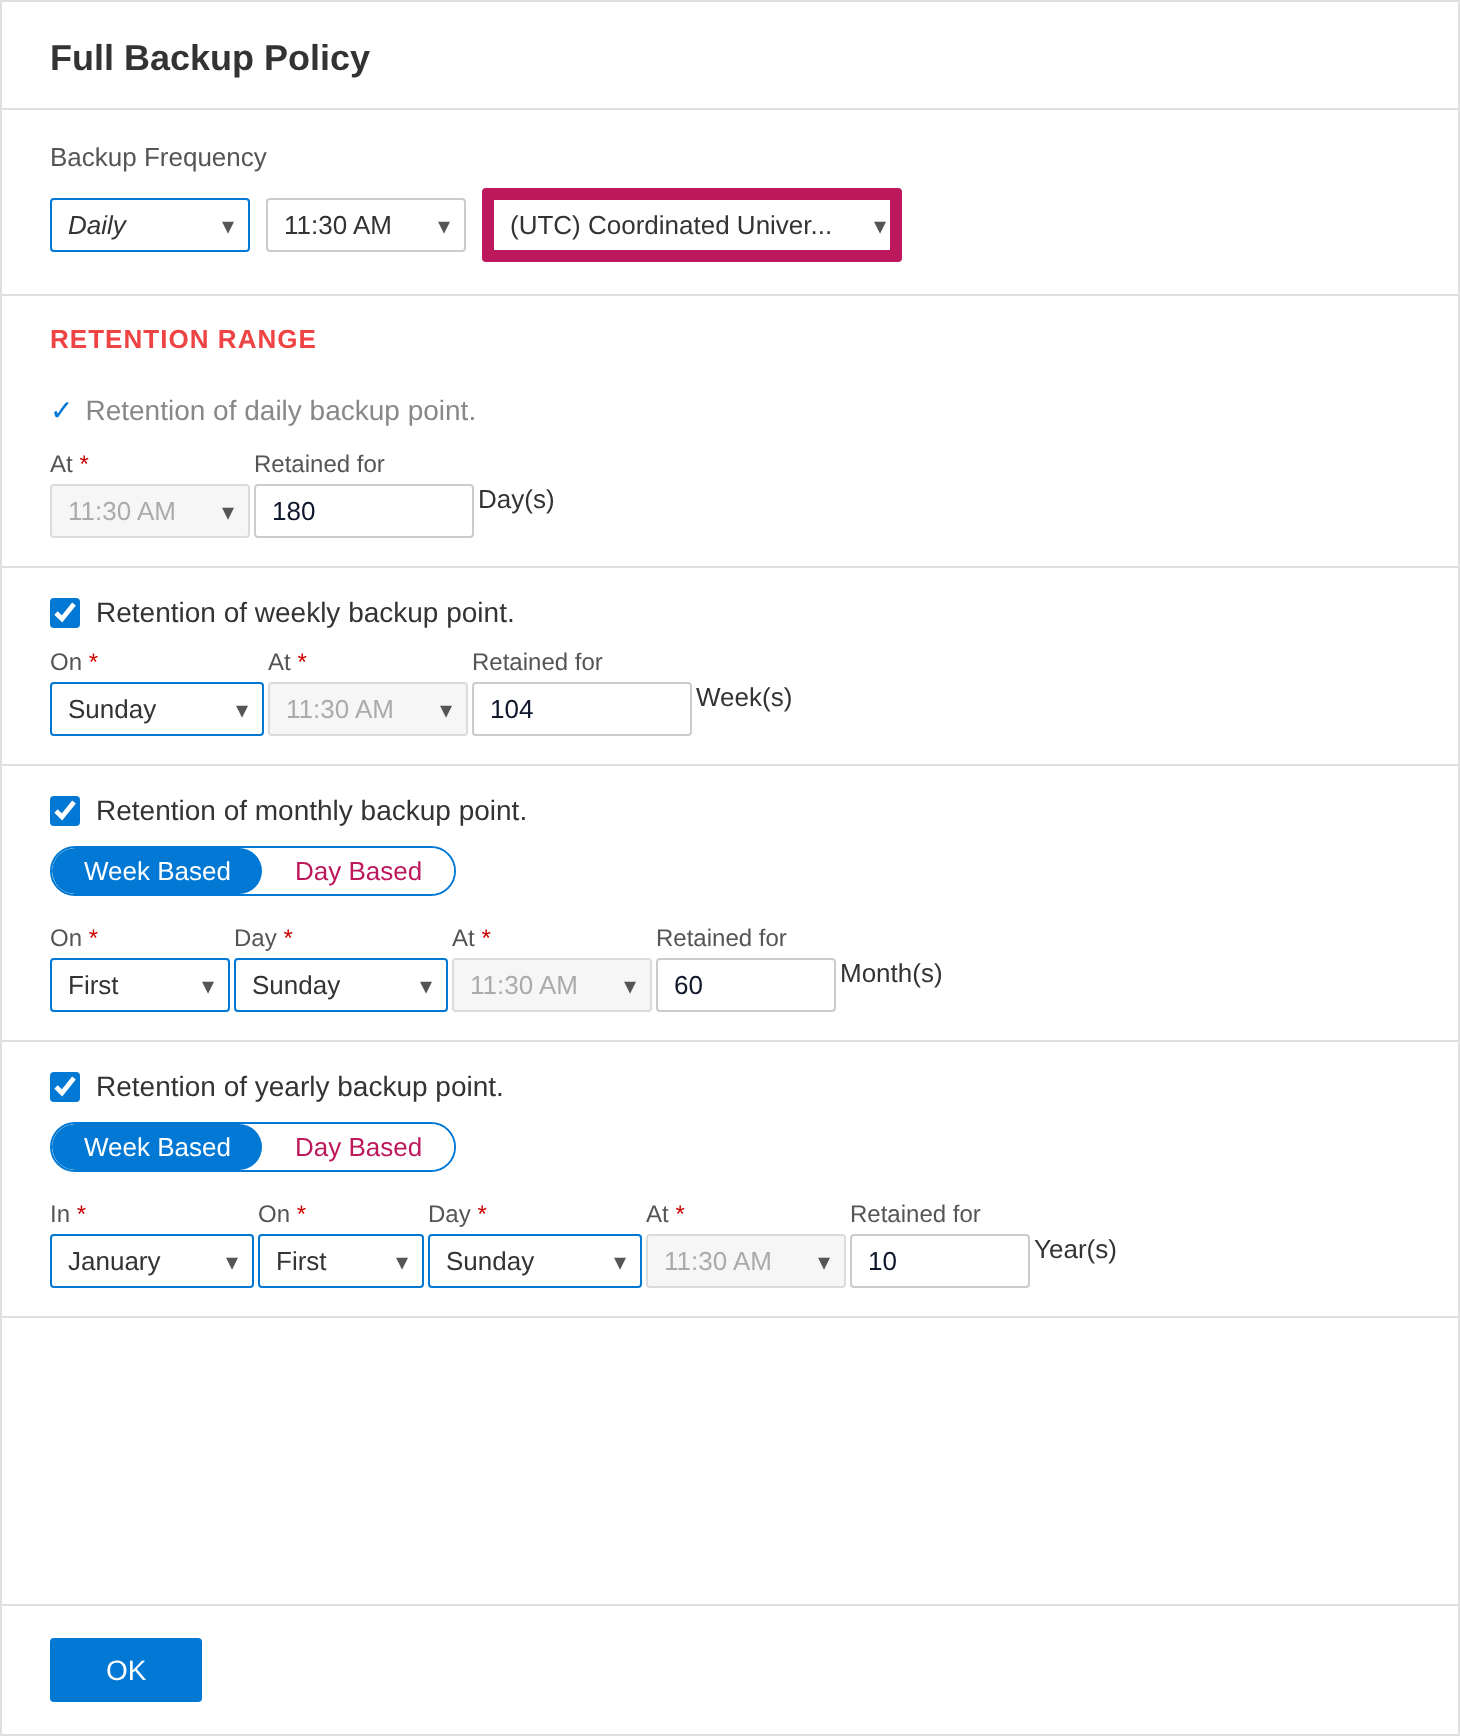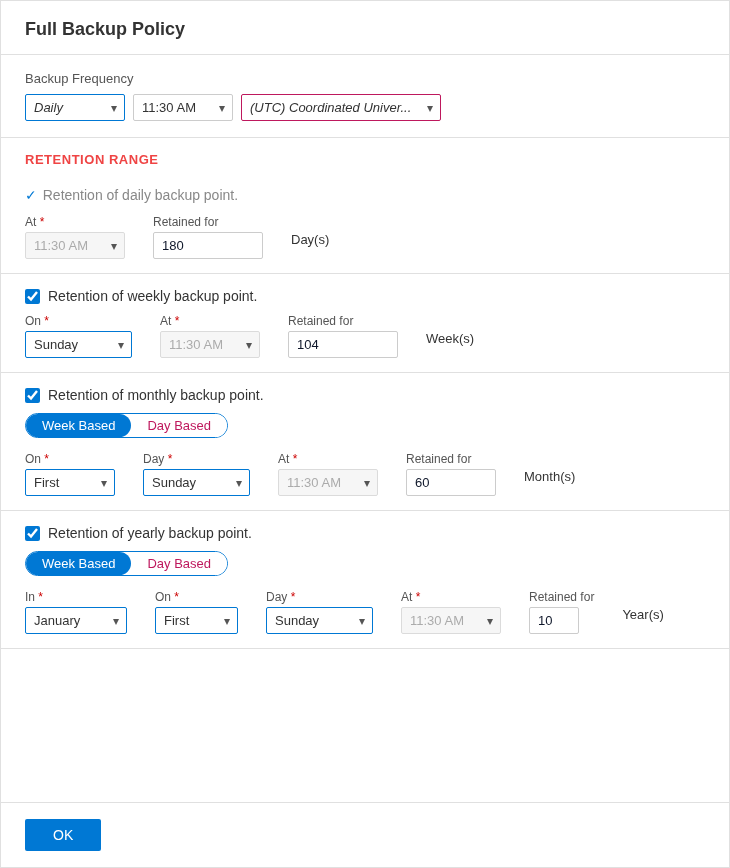--- a/index.html
+++ b/index.html
@@ -8,28 +8,28 @@
     .page-title { font-size: 18px; font-weight: 600; padding: 18px 24px 14px 24px; border-bottom: 1px solid #e0e0e0; }
     .section { padding: 16px 24px 16px 24px; border-bottom: 1px solid #e0e0e0; }
     .section-label { font-size: 13px; color: #555; margin-bottom: 8px; }
     .freq-row { display: flex; gap: 8px; align-items: center; }
     select { border: 1px solid #0078d4; border-radius: 2px; padding: 5px 24px 5px 8px; font-size: 13px; color: #333; background: #fff; appearance: none; -webkit-appearance: none; cursor: pointer; outline: none; position: relative; }
     .select-wrap { position: relative; display: inline-block; }
     .select-wrap select { padding-right: 28px; }
     .select-wrap::after { content: '▾'; position: absolute; right: 8px; top: 50%; transform: translateY(-50%); pointer-events: none; font-size: 12px; color: #555; }
     .select-daily { min-width: 100px; border: 1.5px solid #0078d4; font-style: italic; }
     .select-time { min-width: 100px; border: 1px solid #ccc; }
-    .select-tz { min-width: 200px; border: 1px solid #be185d; font-style: italic; }
+    .select-tz { min-width: 200px; border: 6px solid #be185d; }
     .ret-section { padding: 14px 24px 14px 24px; border-bottom: 1px solid #e0e0e0; }
     .checkbox-row { display: flex; align-items: center; gap: 8px; margin-bottom: 10px; }
     .checkbox-row input[type=checkbox] { width: 15px; height: 15px; accent-color: #0078d4; cursor: pointer; }
     .checkbox-row label { font-size: 14px; color: #333; }
     .checkmark-label { display: flex; align-items: center; gap: 6px; color: #888; font-size: 14px; }
     .checkmark-icon { color: #0078d4; font-size: 14px; }
-    .fields-row { display: flex; align-items: flex-start; gap: 28px; }
+    .fields-row { display: flex; align-items: flex-start; gap: 2px; }
     .field-group { display: flex; flex-direction: column; gap: 3px; }
     .field-label { font-size: 12px; color: #555; }
     .required-star { color: #c00; }
     input[type=text], input[type=number] { border: 1px solid #ccc; border-radius: 2px; padding: 5px 8px; font-size: 13px; color: #0f172a; outline: none; width: 100%; }
     .unit-label { font-size: 13px; color: #333; margin-bottom: 6px; align-self: flex-end; padding-bottom: 6px; }
     .tab-group { display: flex; gap: 0; margin-bottom: 14px; border-radius: 16px; overflow: hidden; border: 1px solid #0078d4; width: fit-content; }
     .tab-btn { padding: 4px 16px; font-size: 13px; border: none; cursor: pointer; background: #fff; color: #0078d4; }
     .tab-btn.active { background: #0078d4; color: #fff; border-radius: 14px; }
     .tab-btn:not(.active) { background: #fff; color: #be185d; }
     .select-disabled { background: #f3f3f3; border-color: #ccc; color: #888; }
@@ -259,21 +259,21 @@
           <span>At</span> <span class="required-star">*</span>
         </div>
         <div class="select-wrap">
           <select class="select-disabled" disabled="" style="min-width:100px;">
             <option>11:30 AM</option>
           </select>
         </div>
       </div>
       <div class="field-group">
         <div class="field-label">Retained for</div>
-        <input type="text" style="width: 50px;" value="10">
+        <input type="text" style="width: 90px;" value="10">
       </div>
       <div class="unit-label">Year(s)</div>
     </div>
   </div>
 
   <div class="footer">
     <button class="btn-ok">OK</button>
   </div>
 </div>
 

